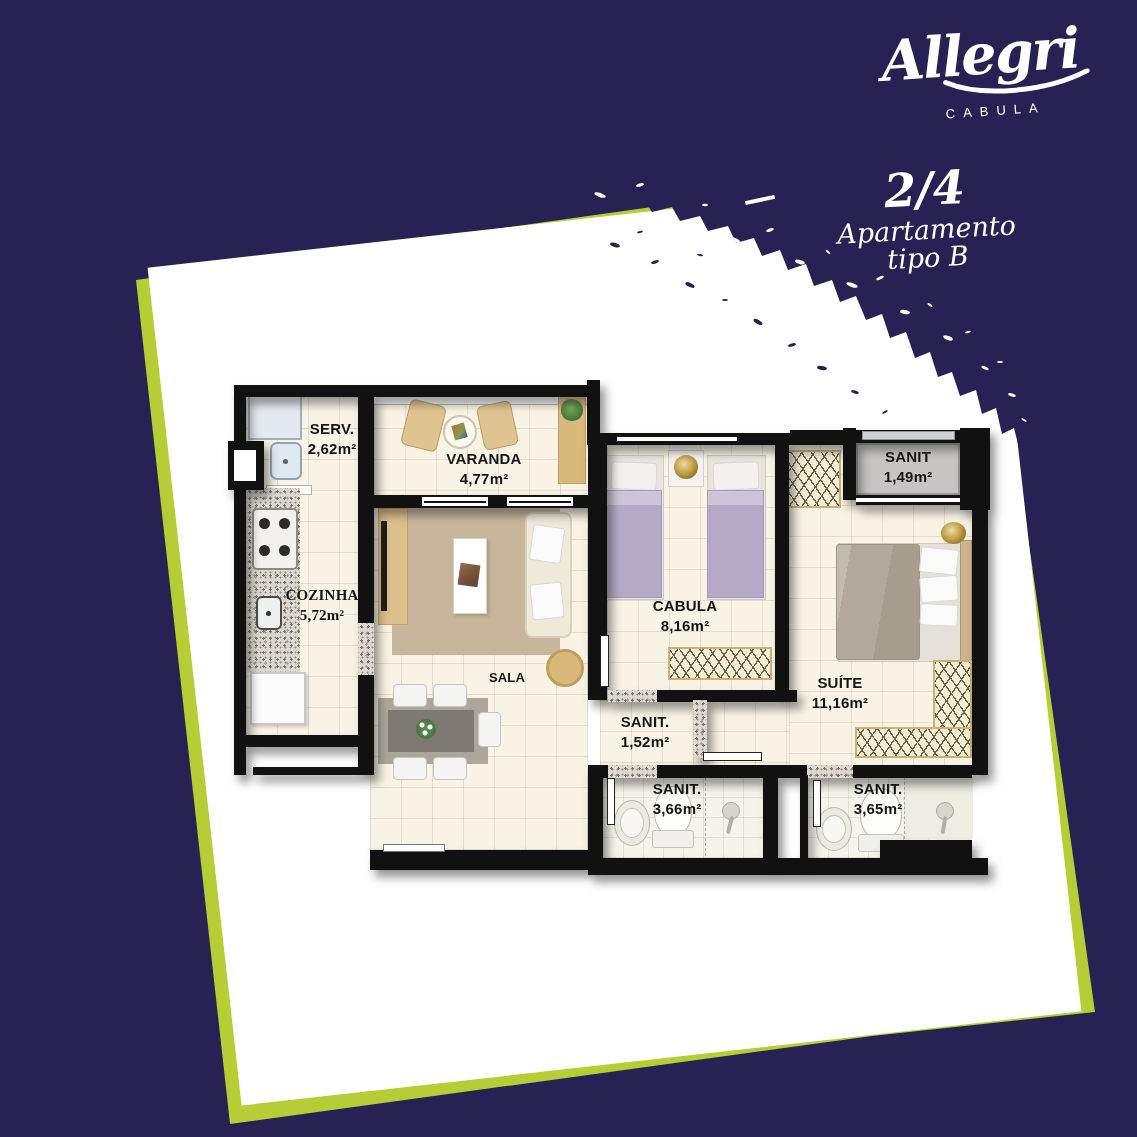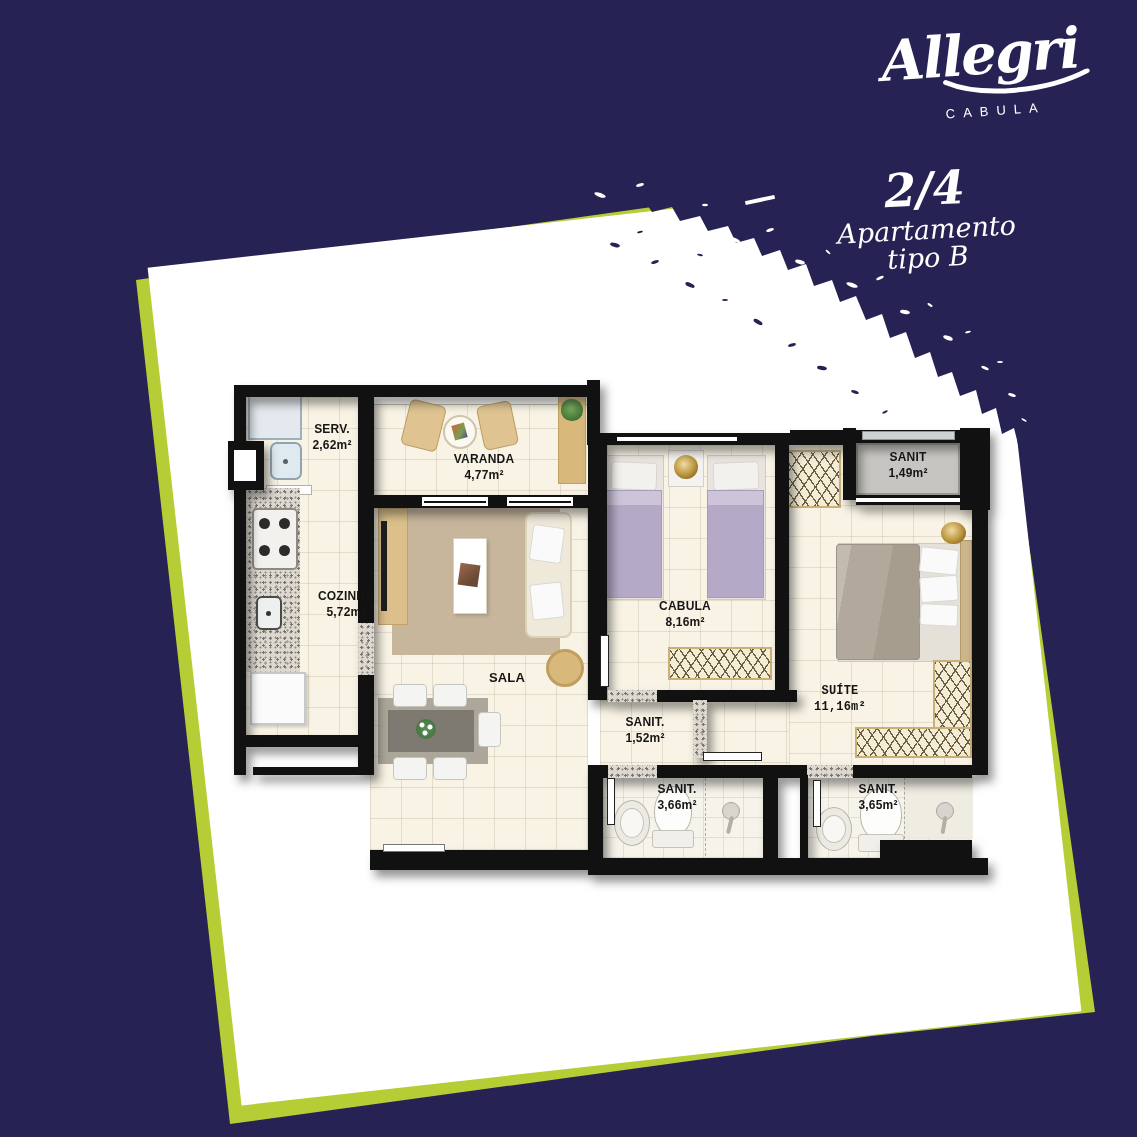--- a/index.html
+++ b/index.html
@@ -37,21 +37,21 @@
      background-image:radial-gradient(#75726a 1px,transparent 1.4px),
                       radial-gradient(#a3a098 1px,transparent 1.4px),
                       radial-gradient(#8b887f .8px,transparent 1.2px);
      background-size:7px 7px,11px 11px,5px 5px;
      background-position:0 0,3px 5px,2px 2px;}
   .hatch{position:absolute;background-color:#f3ecd6;border:2px solid #c8b077;
      background-image:repeating-linear-gradient(55deg,transparent 0 7px,#6e5e40 7px 8.3px),
                       repeating-linear-gradient(-55deg,transparent 0 9px,#6e5e40 9px 10.3px);}
   .doorleaf{position:absolute;background:#fff;border:1px solid #222;}
   .rlabel{position:absolute;transform:translate(-50%,-50%);text-align:center;
-          color:#151515;font-weight:bold;font-size:12px;line-height:1.3;
+          color:#151515;font-weight:bold;font-size:15px;line-height:1.3;
           letter-spacing:.2px;white-space:nowrap;z-index:30;}
   .rlabel span{display:block;}
   .chair{position:absolute;background:#dfc491;border:1.5px solid #bb9c62;border-radius:6px;}
   .wchair{position:absolute;background:#f4f4f2;border:1.5px solid #c6c6c1;border-radius:4px;}
   .cushion{position:absolute;background:#fafafa;border:1px solid #d9d9d4;border-radius:3px;}
   .gold{position:absolute;border-radius:50%;
         background:radial-gradient(circle at 42% 38%,#efdca3,#b8923a 55%,#6b5318 95%);}
   .fixt{position:absolute;background:#fdfdfc;border:1.5px solid #b9b6ae;}
 </style>
 </head>
@@ -279,36 +279,36 @@
     <div class="abs" style="left:155px;top:466px;width:60px;height:6px;background:#fff;border:1px solid #777;"></div>
 
     <div class="rlabel" style="left:104px;top:60px;">
       <span>SERV.</span>
         <span>2,62m²</span>
     </div>
     <div class="rlabel" style="left:256px;top:90px;">
       <span>VARANDA</span>
         <span>4,77m²</span>
     </div>
-    <div class="rlabel" style="left:118px;top:227px;">
+    <div class="rlabel" style="left:94px;top:227px;font-family:Liberation Serif, serif;">
       <span>COZINHA</span>
         <span>5,72m²</span>
     </div>
     <div class="rlabel" style="left:279px;top:300px;font-size:13px;">
       <span>SALA</span>
     </div>
     <div class="rlabel" style="left:457px;top:237px;">
       <span>CABULA</span>
         <span>8,16m²</span>
     </div>
     <div class="rlabel" style="left:680px;top:88px;">
       <span>SANIT</span>
         <span>1,49m²</span>
     </div>
-    <div class="rlabel" style="left:612px;top:322px;font-family:Liberation Mono, monospace;">
+    <div class="rlabel" style="left:612px;top:314px;">
       <span>SUÍTE</span>
         <span>11,16m²</span>
     </div>
     <div class="rlabel" style="left:417px;top:353px;">
       <span>SANIT.</span>
         <span>1,52m²</span>
     </div>
     <div class="rlabel" style="left:449px;top:420px;">
       <span>SANIT.</span>
         <span>3,66m²</span>

